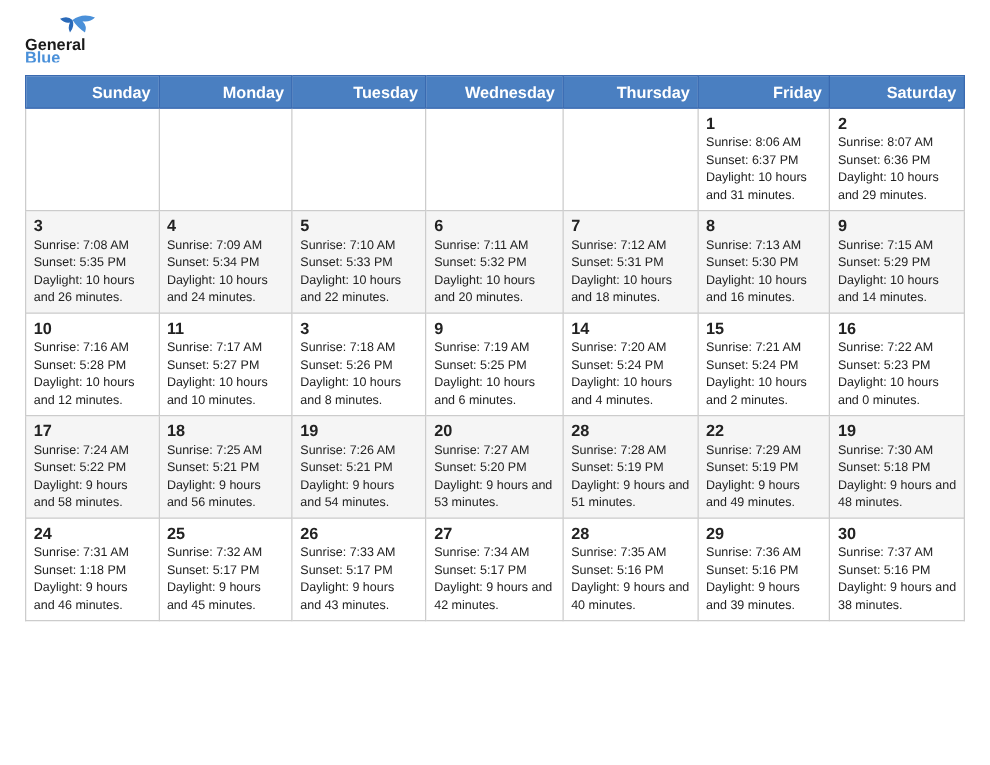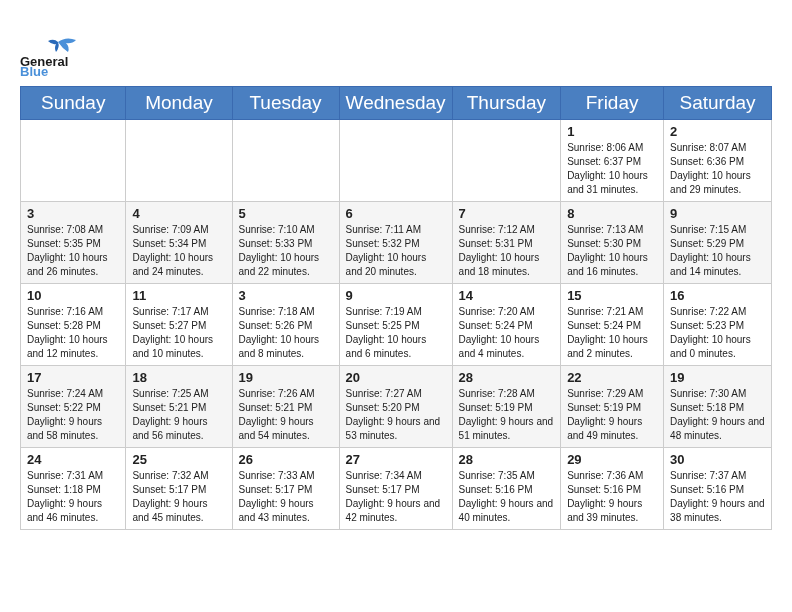--- a/index.html
+++ b/index.html
@@ -4,21 +4,21 @@
   <style>
     * { box-sizing: border-box; margin: 0; padding: 0; }
     body {
       font-family: Arial, sans-serif;
       background: #fff;
       width: 792px;
       min-height: 612px;
     }
     .page {
       width: 792px;
-      padding: 32px 20px;
+      padding: 6px 20px;
     }
     .header {
       display: flex;
       align-items: flex-start;
       justify-content: space-between;
       margin-bottom: 10px;
     }
     .logo {
       display: flex;
       flex-direction: column;
@@ -37,24 +37,24 @@
       color: #333;
     }
     .calendar {
       width: 100%;
       border-collapse: collapse;
       border: 1px solid #ccc;
     }
     .calendar th {
       background-color: #4a7fc1;
       color: #fff;
-      font-size: 19px;
-      font-weight: normal;
+      font-size: 13px;
+      font-weight: bold;
       padding: 5px 6px;
-      text-align: center;
+      text-align: right;
       border: 1px solid #3a6ab0;
     }
     .calendar td {
       vertical-align: top;
       border: 1px solid #ccc;
       padding: 4px 6px;
       width: 113px;
       min-height: 80px;
       background: #fff;
       font-size: 10.5px;

